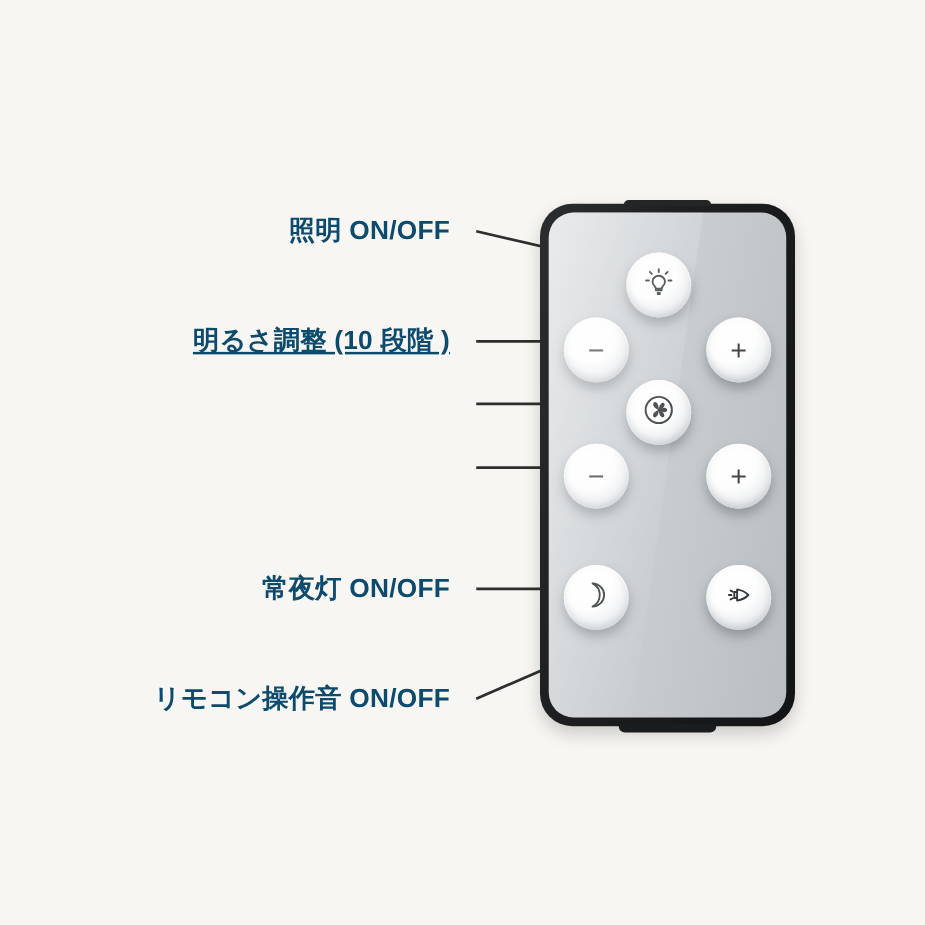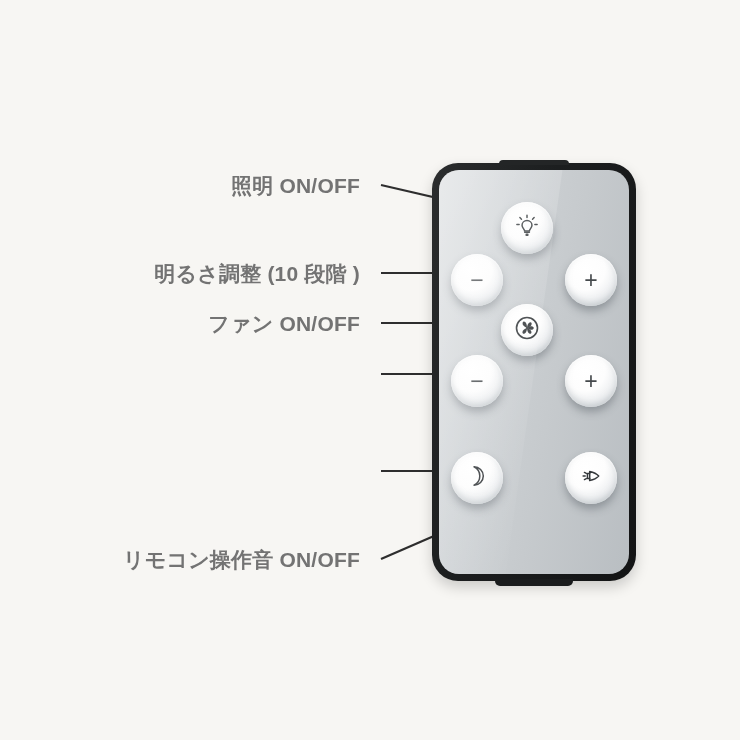--- a/index.html
+++ b/index.html
@@ -10,21 +10,21 @@
     font-family:"Liberation Sans","DejaVu Sans",sans-serif;
     overflow:hidden;
   }
   #stage{position:relative;width:740px;height:740px;}
 
   
   .label{
     position:absolute;
     text-align:left;
     white-space:nowrap;
-    color:#737373;
+    color:#0c4a6e;
     font-weight:700;
     font-size:21px;
     letter-spacing:.2px;
     line-height:1;
     transform:translateY(-50%);
   }
 
   
   #leaders{position:absolute;left:0;top:0;width:740px;height:740px;}
 
@@ -104,25 +104,25 @@
       <line x1="381" y1="273" x2="470" y2="273"></line>
       <line x1="381" y1="323" x2="522" y2="323"></line>
       <line x1="381" y1="374" x2="470" y2="374"></line>
       <line x1="381" y1="471" x2="470" y2="471"></line>
       <line x1="381" y1="559" x2="586" y2="470"></line>
     </g>
   </svg>
 
   <div class="label" style="right:380px;top:185px;">照明 ON/OFF</div>
 
-  <div class="label" style="right:380px;top:273px;">明るさ調整 (10 段階 )</div>
-
-  <div class="label" style="right:380px;top:323px;">ファン ON/OFF</div>
+  <div class="label" style="right:380px;top:273px;text-decoration:underline;">明るさ調整 (10 段階 )</div>
 
 
+
+  <div class="label" style="right:380px;top:471px;">常夜灯 ON/OFF</div>
 
   <div class="label" style="right:380px;top:559px;margin-left:33px;">リモコン操作音 ON/OFF</div>
 
   <div id="remote">
     <div id="remote-top-nub"></div>
     <div id="remote-face">
 
       <div class="btn" style="left:88px;top:58px;">
         <span class="glyph">
           <svg width="30" height="30" viewBox="0 0 32 32" fill="none" stroke="#34383b" stroke-width="1.6" stroke-linecap="round">

